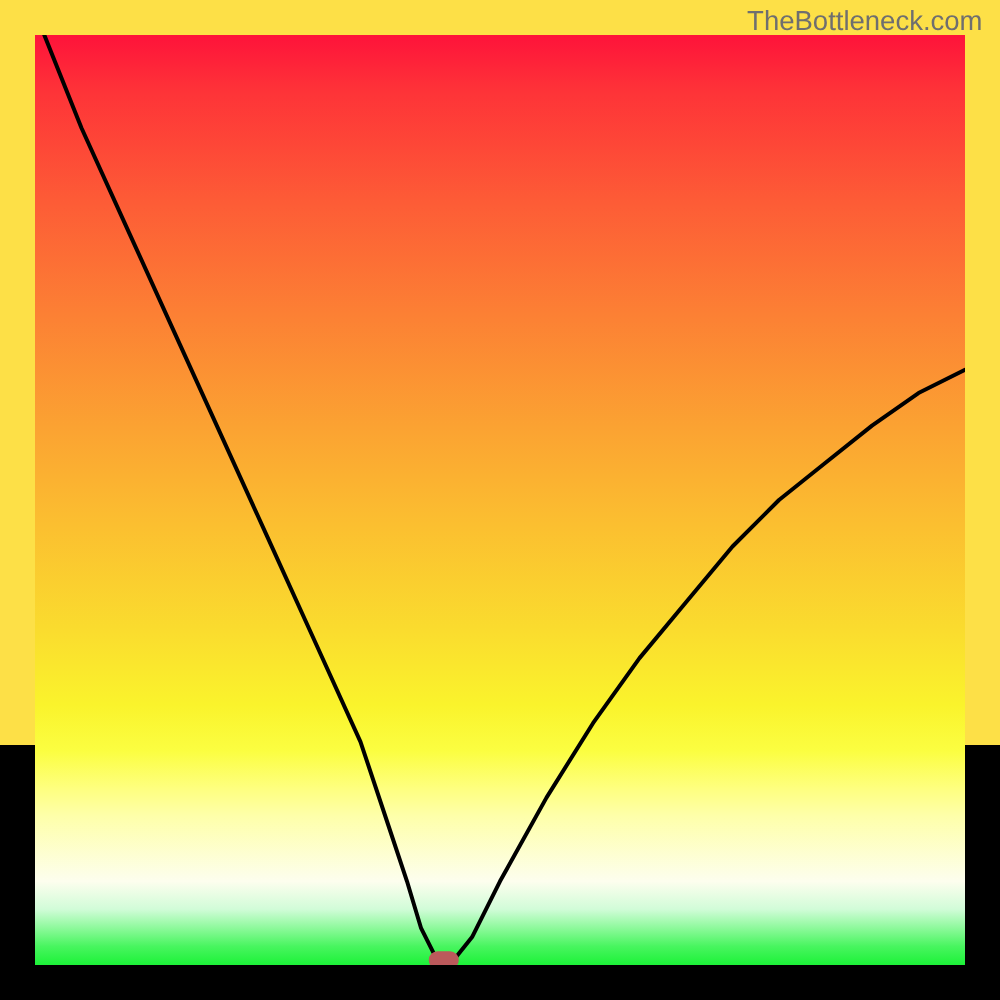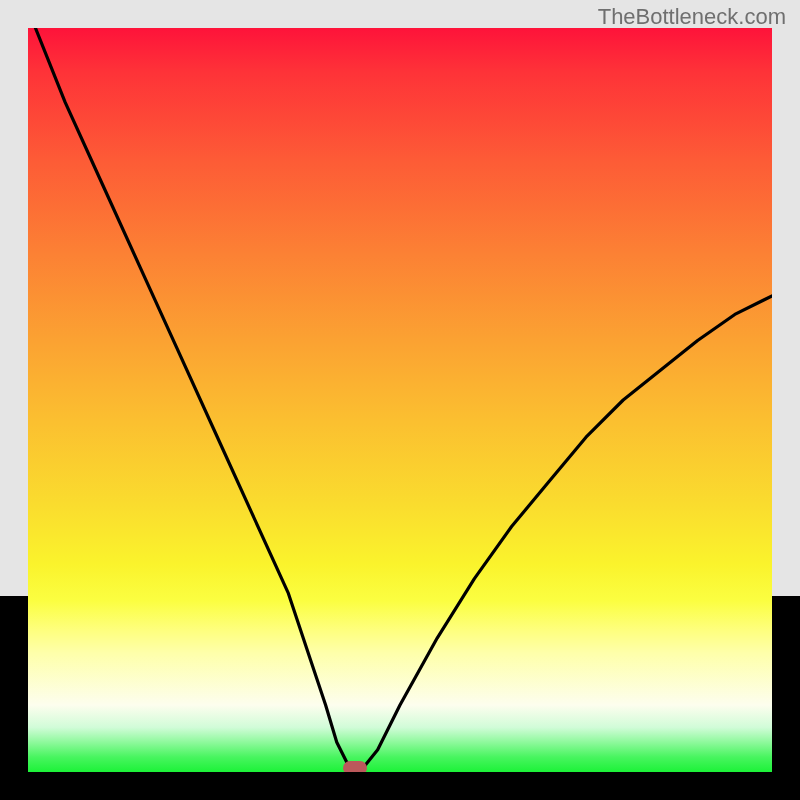--- a/index.html
+++ b/index.html
@@ -10,21 +10,21 @@
     background: #000;
     font-family: Arial, Helvetica, sans-serif;
     overflow: hidden;
   }
   .frame {
     position: absolute;
     top: 0;
     left: 0;
     width: 800px;
     height: 596px;
-    background: #e5e5e5;
+    background: #fde047;
   }
   .watermark {
     position: absolute;
     top: 4px;
     right: 14px;
     color: #6f6f6f;
     font-size: 22px;
     font-weight: 500;
     letter-spacing: 0px;
     z-index: 20;

